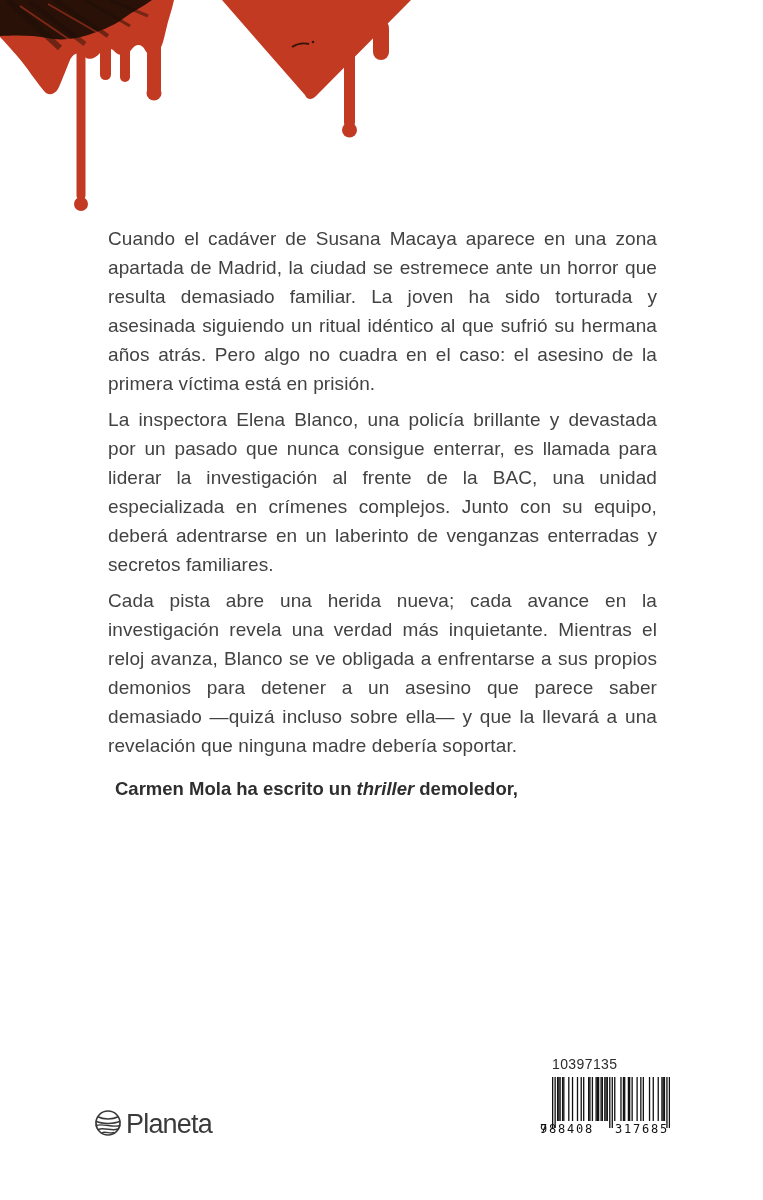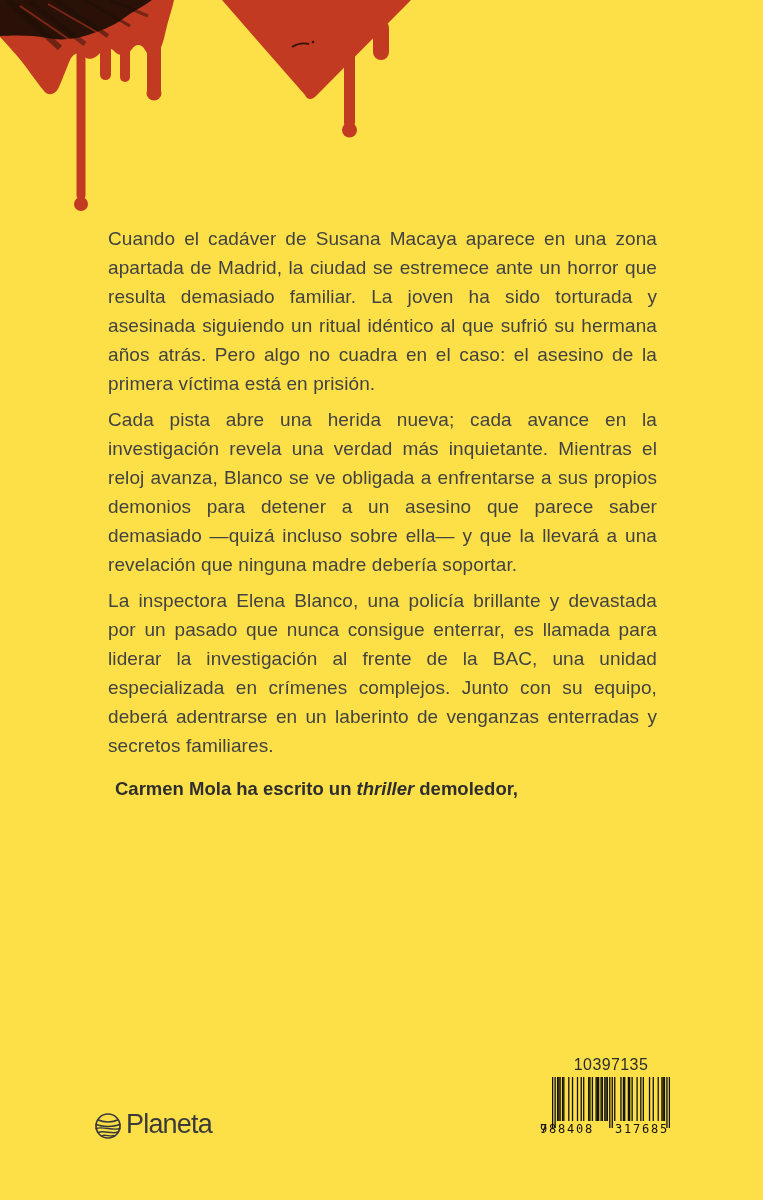--- a/index.html
+++ b/index.html
@@ -1,52 +1,52 @@
 <!DOCTYPE html>
 <html><head>
 <meta charset="utf-8">
 <style>
   html,body { margin:0; padding:0; background:#e8e8e8; }
   .page {
     position:relative; width:763px; height:1200px; margin:0 auto;
-    background:#fde047; overflow:hidden;
+    background:#ffffff; overflow:hidden;
     font-family:"Liberation Sans", sans-serif;
   }
   .blood-art { position:absolute; left:0; top:0; }
 
   .synopsis {
     position:absolute; left:108px; top:224px; width:549px;
     color:#424242; font-size:19px; line-height:29px;
     text-align:justify; letter-spacing:0.1px;
   }
   .synopsis p { margin:0 0 7px 0; }
 
   .quote {
     position:absolute; left:0; top:774px; width:633px;
     text-align:center; color:#2e2e2e;
     font-size:18.5px; font-weight:bold; line-height:29px;
   }
 
   .planeta {
     position:absolute; left:94px; top:1109px;
-    display:flex; align-items:flex-end; gap:4px; color:#3a3a3a;
+    display:flex; align-items:flex-start; gap:4px; color:#3a3a3a;
   }
   .planeta-name { font-size:27px; letter-spacing:-0.8px; }
 
   .pefc-box {
     position:absolute; left:454px; top:1051px; width:66px; height:86px;
     border:2.5px solid #141414; border-radius:10px;
     display:flex; align-items:center; justify-content:center;
     background:#fff;
   }
 
   .barcode-block { position:absolute; left:540px; top:1056px; width:136px; height:84px; }
   .product-code {
     position:absolute; left:12px; top:0; width:118px;
-    text-align:center; font-size:16px; color:#2b2b2b; letter-spacing:0.4px;
+    text-align:left; font-size:14px; color:#2b2b2b; letter-spacing:0.4px;
   }
   #barcode-svg { position:absolute; left:12px; top:21px; fill:#111; }
   .bar-digit, .bar-group {
     position:absolute; top:66px;
     font-family:"DejaVu Sans Mono", monospace;
     font-size:12px; color:#111;
   }
   .bar-digit { left:0; }
   .bar-group.g1 { left:0; letter-spacing:1.8px; }
   .bar-group.g2 { left:75px; letter-spacing:1.8px;text-align:center; }
@@ -87,22 +87,22 @@
       <circle cx="349.5" cy="130" r="7.5"></circle>
     </g>
     <g>
       <path d="M292,47 Q300,42 309,44" stroke="#1d0e06" stroke-width="1.8" fill="none" opacity="0.85"></path>
       <circle cx="313" cy="42" r="1.3" fill="#1d0e06" opacity="0.85"></circle>
     </g>
   </svg>
 
   <div class="synopsis">
     <p>Cuando el cadáver de Susana Macaya aparece en una zona apartada de Madrid, la ciudad se estremece ante un horror que resulta demasiado familiar. La joven ha sido torturada y asesinada siguiendo un ritual idéntico al que sufrió su hermana años atrás. Pero algo no cuadra en el caso: el asesino de la primera víctima está en prisión.</p>
+    <p>La inspectora Elena Blanco, una policía brillante y devastada por un pasado que nunca consigue enterrar, es llamada para liderar la investigación al frente de la BAC, una unidad especializada en crímenes complejos. Junto con su equipo, deberá adentrarse en un laberinto de venganzas enterradas y secretos familiares.</p>
     <p>Cada pista abre una herida nueva; cada avance en la investigación revela una verdad más inquietante. Mientras el reloj avanza, Blanco se ve obligada a enfrentarse a sus propios demonios para detener a un asesino que parece saber demasiado —quizá incluso sobre ella— y que la llevará a una revelación que ninguna madre debería soportar.</p>
-    <p>La inspectora Elena Blanco, una policía brillante y devastada por un pasado que nunca consigue enterrar, es llamada para liderar la investigación al frente de la BAC, una unidad especializada en crímenes complejos. Junto con su equipo, deberá adentrarse en un laberinto de venganzas enterradas y secretos familiares.</p>
   </div>
 
   <div class="quote">
     <div><span>Carmen Mola ha escrito un </span><i>thriller</i><span> demoledor,</span></div>
   </div>
 
   <div class="planeta">
     <svg width="28" height="28" viewBox="0 0 28 28" fill="none" stroke="#3a3a3a" stroke-width="1.5" stroke-linecap="round">
       <circle cx="14" cy="14" r="12" stroke-width="1.7"></circle>
       <path d="M4.5,8 C9,10.5 19,10.5 23.5,8"></path>

